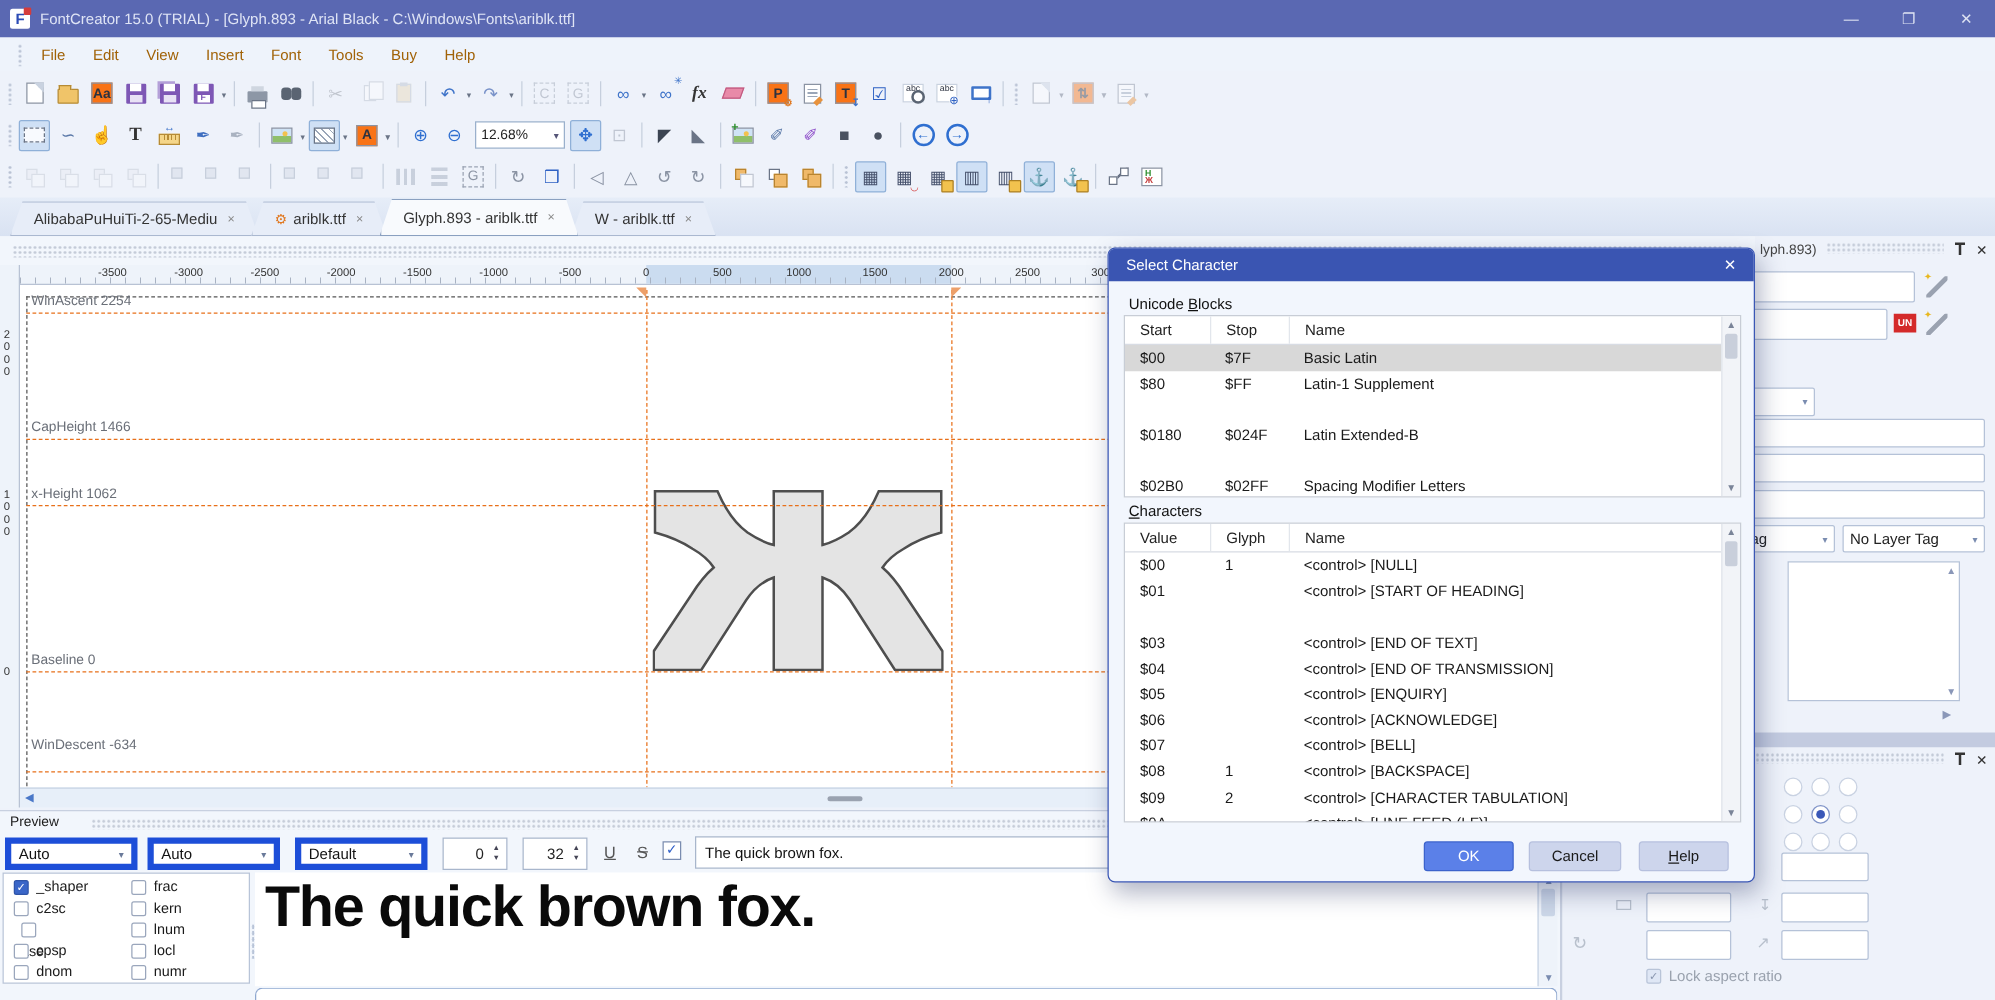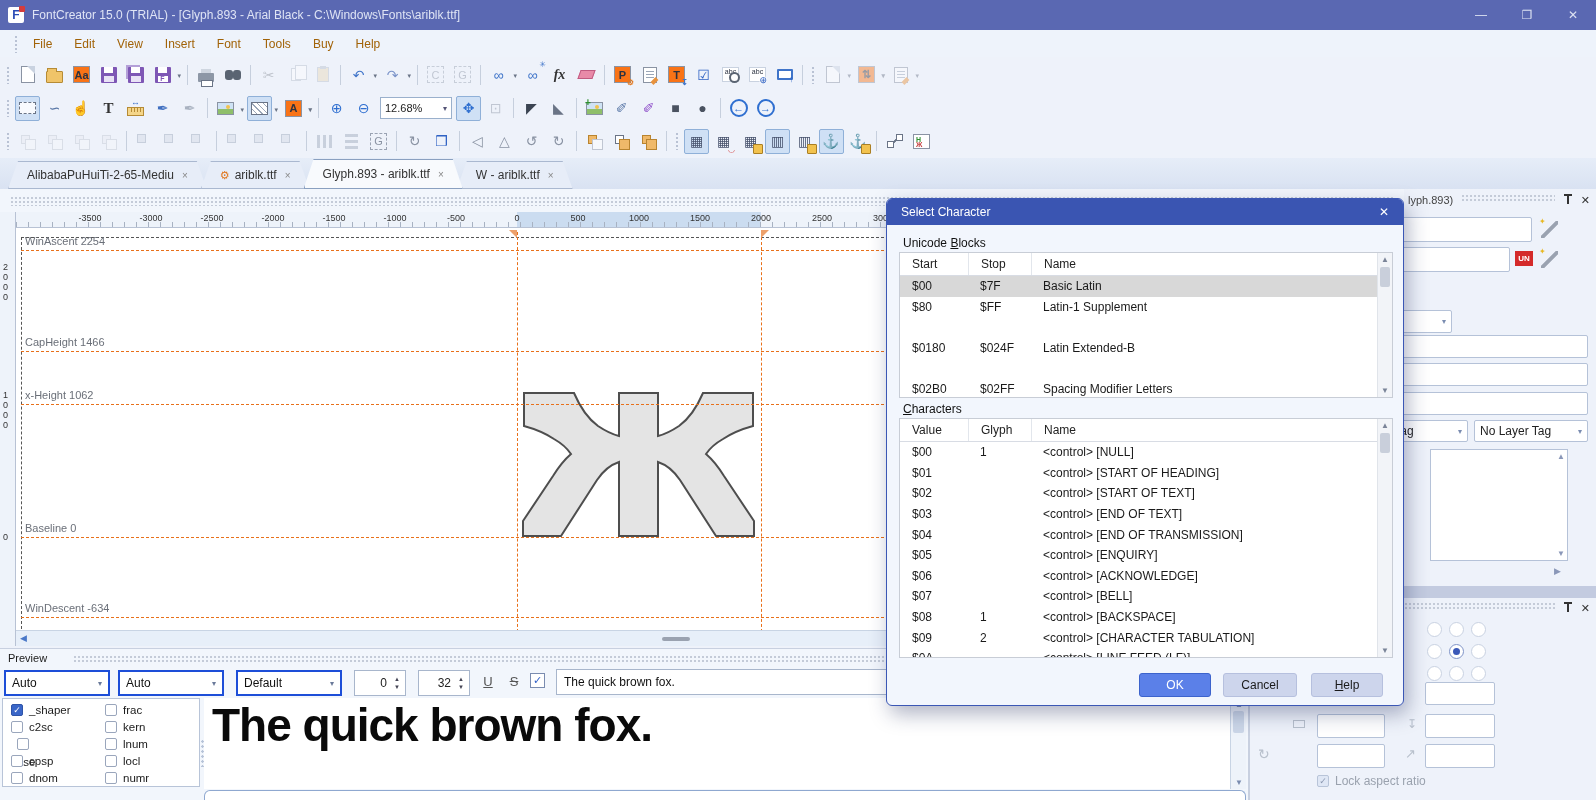--- a/index.html
+++ b/index.html
@@ -129,21 +129,21 @@
   .leftline { position:absolute; left:5px; top:9px; height:392px; border-left:1px dashed #555; }
   #hscroll { left:16px; top:630px; width:1388px; height:16px; background:#e7eff9; border-top:1px solid #c8d4e4; }
   #hscroll .la { position:absolute; left:4px; top:2px; color:#4a78c8; font-size:9px; }
   #hscroll .thumb { position:absolute; left:646px; top:6px; width:28px; height:4px; background:#9aa2b0; border-radius:2px; }
 
   
   #pv { left:0; top:648px; width:1250px; height:152px; background:#f2f6fc; border-top:1px solid #c8d0e0; }
   #pvheader { position:absolute; left:0; top:0; width:100%; height:18px; display:flex; align-items:center;gap:16px; }
   #pvheader span { padding-left:8px; font-size:11px; color:#1a1a1a; }
   #pvheader .dots { flex:1; height:9px; margin:2px 10px 0; background-image:radial-gradient(#c4cbd8 1px, transparent 1.2px); background-size:4px 4px; }
-  .combo { position:absolute; height:26px; background:#fff; border:2px solid #1d4ed8; display:flex; align-items:center; padding:0 6px; font-size:12px; color:#111; }
+  .combo { position:absolute; height:26px; background:#fff; border:5px solid #1d4ed8; display:flex; align-items:center; padding:0 6px; font-size:12px; color:#111; }
   .combo .chev { margin-left:auto; font-size:8px; color:#6a7a9a; }
   .spin { position:absolute; height:26px; background:#fff; border:1px solid #a8b6cc; display:flex; align-items:center; font-size:12px; }
   .spin .val { flex:1; text-align:right; padding-right:4px; }
   .spin .arr { width:14px; display:flex; flex-direction:column; align-items:center; font-size:6px; color:#445; line-height:8px; padding-right:2px; }
   .txtbtn { position:absolute; top:672px; width:20px; height:20px; text-align:center; line-height:20px; font-size:13px; color:#555; }
   #pvcheck { position:absolute; left:530px; top:673px; width:15px; height:15px; background:#fff; border:1px solid #7a8cb0; color:#2f5fc8; font-size:11px; line-height:13px; text-align:center; }
   #pvinput { position:absolute; left:556px; top:669px; width:672px; height:26px; background:#fff; border:1px solid #a8b6cc; font-family:"Liberation Sans",sans-serif; font-size:12px; padding:0 7px; color:#111; }
   #features { position:absolute; left:2px; top:49px; width:198px; height:89px; background:#fff; border:1px solid #b8c4d8; }
   .feat { position:absolute; display:flex; align-items:center; gap:6px; font-size:11.5px; color:#1a1a1a; }
   .cb { width:12px; height:12px; border:1px solid #9aa6bc; background:#fff; border-radius:2px; color:#fff; font-size:9px; line-height:11px; text-align:center; }
@@ -601,21 +601,21 @@
     </svg>
   <div class="mline" style="top: 22px;"></div>
       <div class="mlabel" style="top: 7px;">WinAscent 2254</div>
       <div class="mline" style="top: 123px;"></div>
       <div class="mlabel" style="top: 108px;">CapHeight 1466</div>
       <div class="mline" style="top: 176px;"></div>
       <div class="mlabel" style="top: 161px;">x-Height 1062</div>
       <div class="mline" style="top: 309px;"></div>
       <div class="mlabel" style="top: 294px;">Baseline 0</div>
       <div class="mline" style="top: 389px;"></div>
-      <div class="mlabel" style="top: 374px;">WinDescent -634</div>
+      <div class="mlabel" style="top: 362px;">WinDescent -634</div>
       <div class="vguide" style="left: 501px;"></div>
       <div class="gmark l" style="left: 501px;"></div>
       <div class="vguide" style="left: 745px;"></div>
       <div class="gmark r" style="left: 745px;"></div>
     </div>
 
   <div class="abs" id="hscroll">
     <span class="la">◀</span>
     <span class="thumb"></span>
   </div>
@@ -826,25 +826,20 @@
           <div class="trow" style="top: 0px;">
             <div class="tc" style="width: 68px;">$00</div>
             <div class="tc" style="width: 63px;">1</div>
             <div class="tc" style="width: auto; flex: 1 1 0%;">&lt;control&gt; [NULL]</div>
           </div>
           <div class="trow" style="top: 20.6px;">
             <div class="tc" style="width: 68px;">$01</div>
             <div class="tc" style="width: 63px;"></div>
             <div class="tc" style="width: auto; flex: 1 1 0%;">&lt;control&gt; [START OF HEADING]</div>
           </div>
-          <div class="trow" style="top: 41.2px;">
-            <div class="tc" style="width: 68px;">$02</div>
-            <div class="tc" style="width: 63px;"></div>
-            <div class="tc" style="width: auto; flex: 1 1 0%;">&lt;control&gt; [START OF TEXT]</div>
-          </div>
           <div class="trow" style="top: 61.8px;">
             <div class="tc" style="width: 68px;">$03</div>
             <div class="tc" style="width: 63px;"></div>
             <div class="tc" style="width: auto; flex: 1 1 0%;">&lt;control&gt; [END OF TEXT]</div>
           </div>
           <div class="trow" style="top: 82.4px;">
             <div class="tc" style="width: 68px;">$04</div>
             <div class="tc" style="width: 63px;"></div>
             <div class="tc" style="width: auto; flex: 1 1 0%;">&lt;control&gt; [END OF TRANSMISSION]</div>
           </div>

